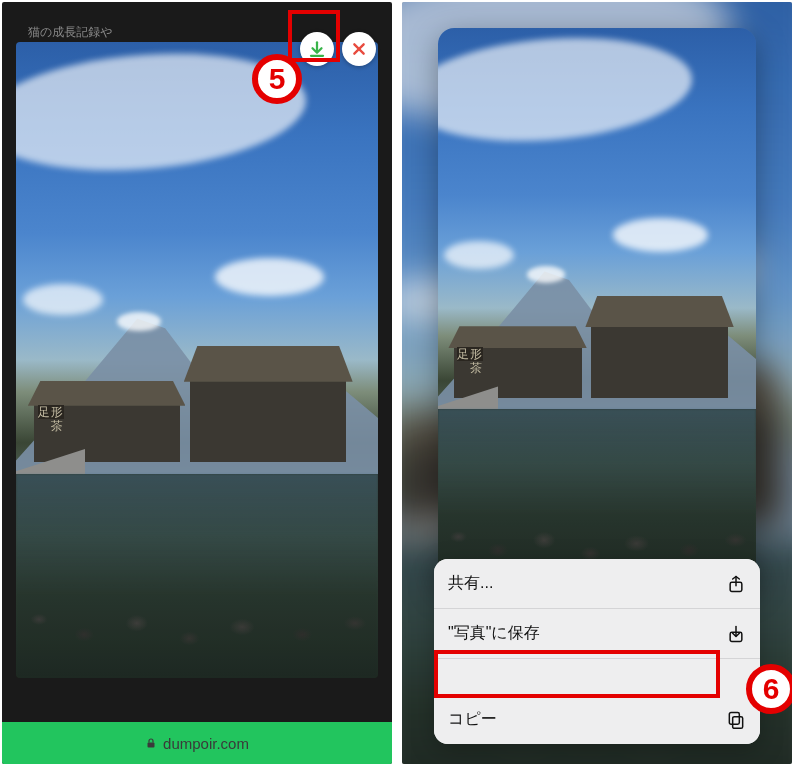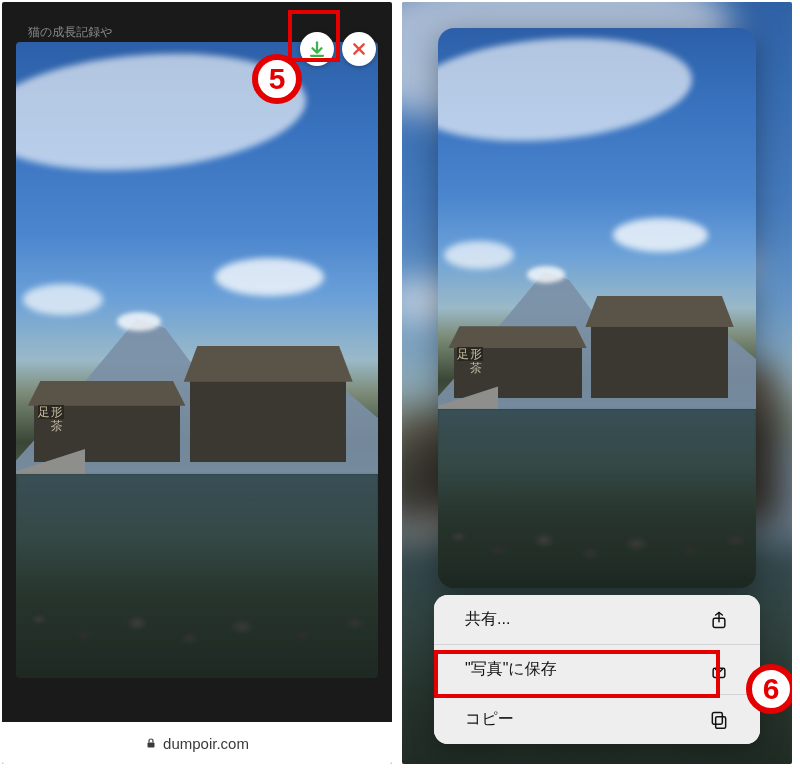--- a/index.html
+++ b/index.html
@@ -133,21 +133,21 @@
     box-shadow: 0 1px 4px rgba(0,0,0,.3);
     cursor: pointer;
   }
   .btn-download { right: 58px; }
   .btn-close { right: 16px; }
   
   .addr-bar {
     position: absolute;
     left: 0; right: 0; bottom: 0;
     height: 42px;
-    background: #ffffff;
+    background: #22c55e;
     display: flex; align-items: center; justify-content: center;
     gap: 6px;
     color: #3a3a3a;
     font-size: 15px;
   }
   
   .redbox {
     position: absolute;
     border: 4px solid #e40000;
   }
@@ -189,28 +189,28 @@
     bottom: 20px;
     background: #eeeeef;
     border-radius: 14px;
     overflow: hidden;
     box-shadow: 0 6px 24px rgba(0,0,0,.25);
   }
   .menu-item {
     display: flex;
     align-items: center;
     justify-content: space-between;
-    padding: 14px 31px;
+    padding: 14px 14px;
     font-size: 16px;
     color: #111;
     border-bottom: 1px solid #d4d4d6;
     cursor: pointer;
     background: #eeeeef;
   }
-  .menu-item:last-child { border-bottom: none; }
+  .menu-item:last-child { border-bottom: none; margin-top: 36px; }
   .menu-icon { width: 20px; height: 20px; flex: 0 0 20px; }
   .redbox.r6 {
     left: 32px; right: 72px;
     top: auto;
     bottom: 66px;
     height: 48px;
   }
   .circ.c6 { bottom: 50px; right: -4px; }
 </style>
 </head>

